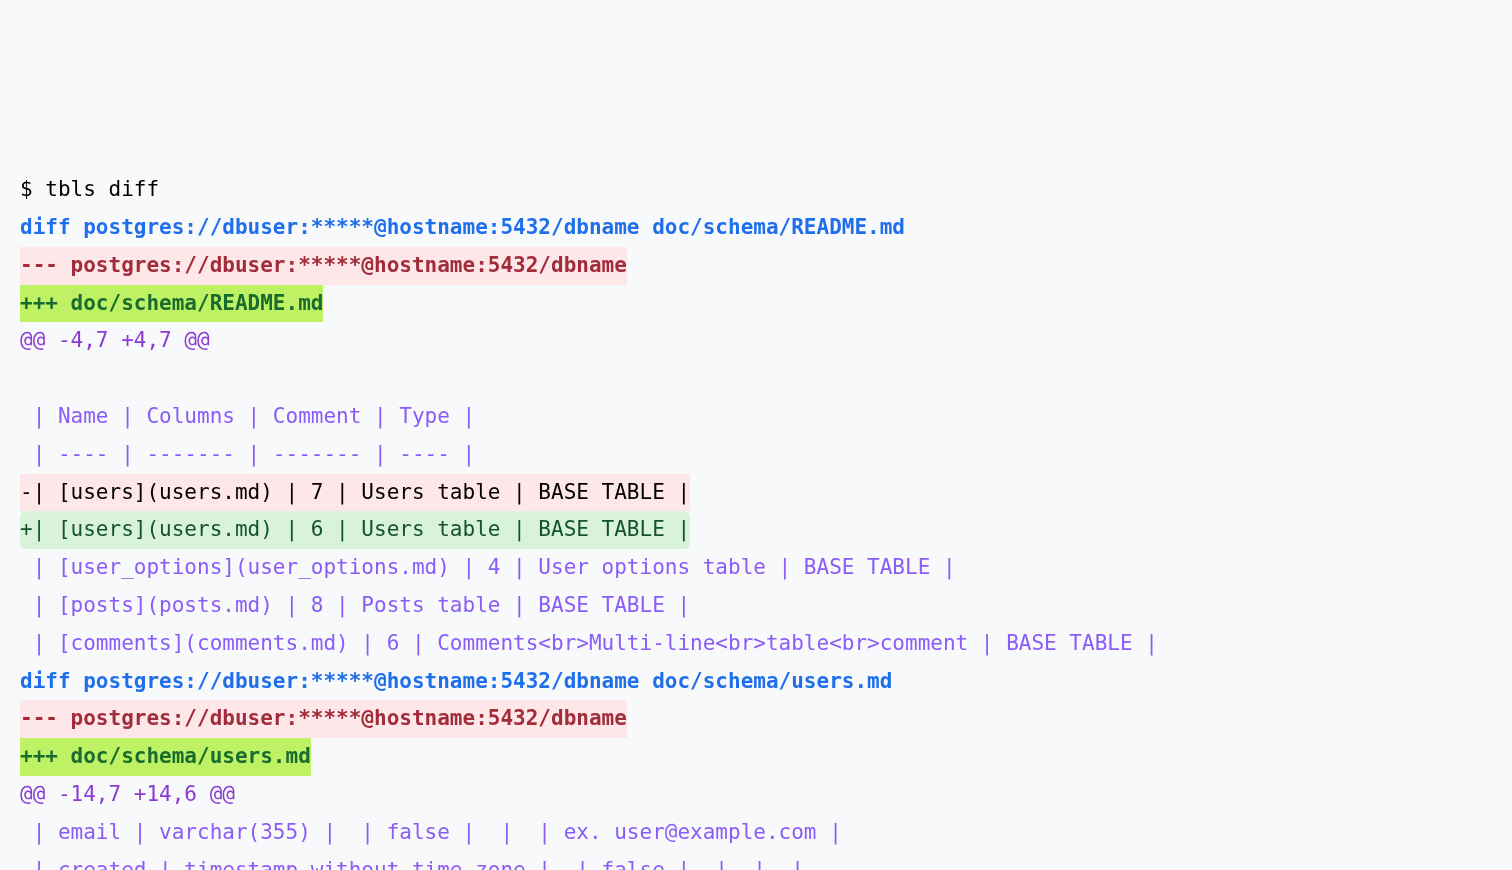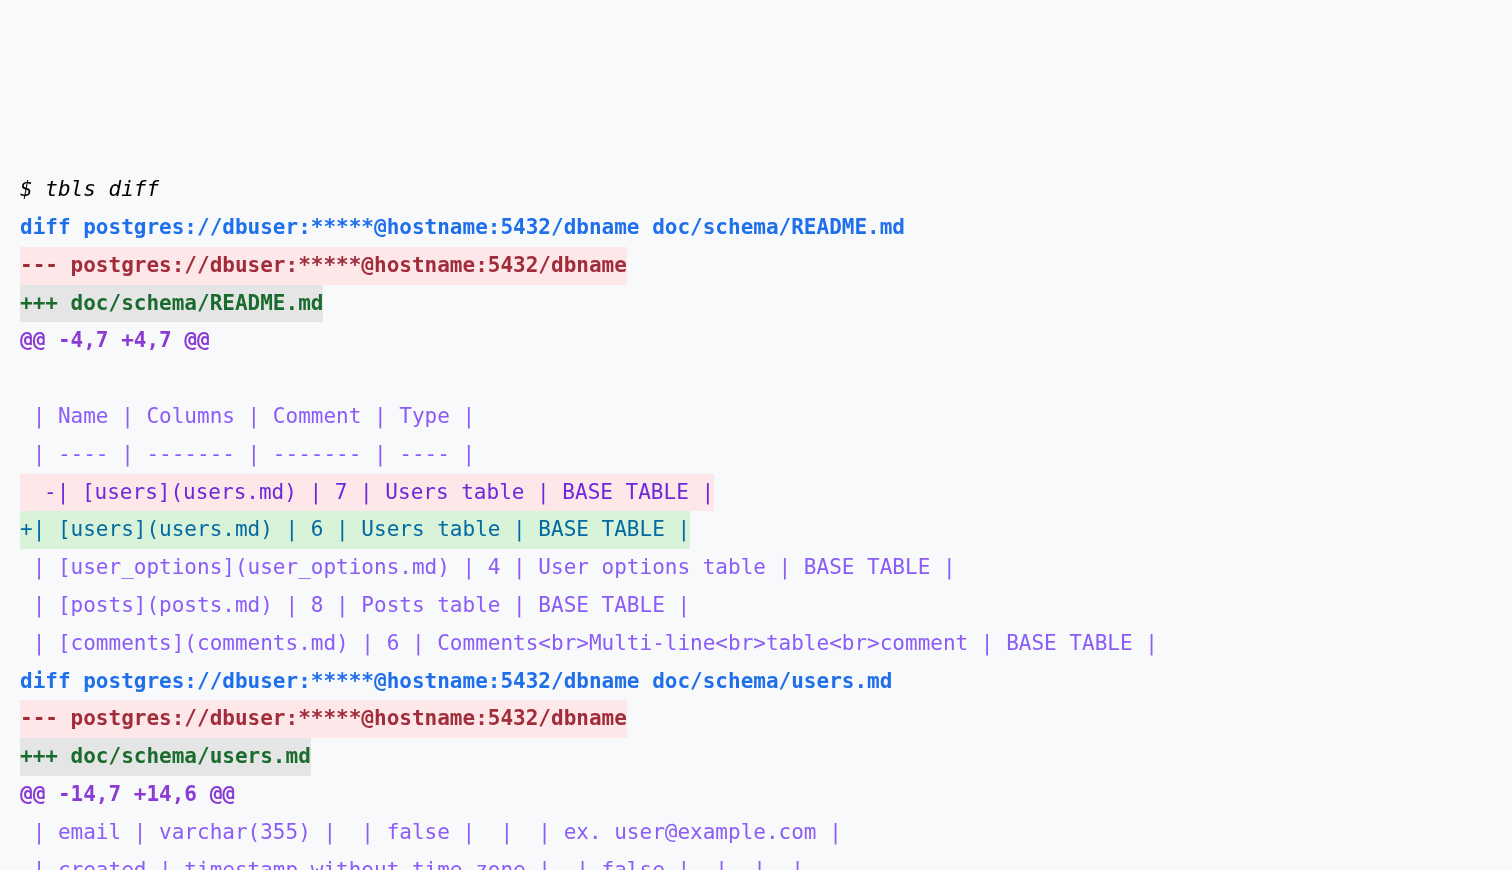--- a/index.html
+++ b/index.html
@@ -14,55 +14,54 @@
       line-height: 1.8;
       padding: 20px;
       color: #000;
       white-space: pre;
     }
     .line {
       display: block;
     }
     .cmd {
       color: #000;
-      font-style: italic;
     }
     .diff-header {
       color: #1f6feb;
       font-weight: 700;
     }
     .diff-minus-file {
       color: #a12c3a;
       font-weight: 600;
       background-color: #fde7e9;
       display: inline-block;
     }
     .diff-plus-file {
       color: #1a6b2e;
       font-weight: 600;
-      background-color: #e5e5e5;
+      background-color: #bef264;
       display: inline-block;
     }
     .hunk {
       color: #8b3bd4;
-      font-weight: 700;
+      font-weight: 400;
     }
     .ctx {
       color: #8b5cf6;
     }
     .removed {
       background-color: #fde7e9;
       display: inline-block;
-      color: #6d28d9;
-      padding-left: 24px;
+      color: #000000;
     }
     .added {
       background-color: #d8f3d8;
       display: inline-block;
-      color: #0369a1;
+      color: #14532d;
+      border-radius: 6px;
     }
   </style>
 </head>
 <body>
 
 
 
 <div id="diff-container"><div class="line"><span class="cmd">$ tbls diff</span></div><div class="line"><span class="diff-header">diff postgres://dbuser:*****@hostname:5432/dbname doc/schema/README.md</span></div><div class="line"><span class="diff-minus-file">--- postgres://dbuser:*****@hostname:5432/dbname</span></div><div class="line"><span class="diff-plus-file">+++ doc/schema/README.md</span></div><div class="line"><span class="hunk">@@ -4,7 +4,7 @@</span></div><div class="line"><span class="ctx"> </span></div><div class="line"><span class="ctx"> | Name | Columns | Comment | Type |</span></div><div class="line"><span class="ctx"> | ---- | ------- | ------- | ---- |</span></div><div class="line"><span class="removed">-| [users](users.md) | 7 | Users table | BASE TABLE |</span></div><div class="line"><span class="added">+| [users](users.md) | 6 | Users table | BASE TABLE |</span></div><div class="line"><span class="ctx"> | [user_options](user_options.md) | 4 | User options table | BASE TABLE |</span></div><div class="line"><span class="ctx"> | [posts](posts.md) | 8 | Posts table | BASE TABLE |</span></div><div class="line"><span class="ctx"> | [comments](comments.md) | 6 | Comments&lt;br&gt;Multi-line&lt;br&gt;table&lt;br&gt;comment | BASE TABLE |</span></div><div class="line"><span class="diff-header">diff postgres://dbuser:*****@hostname:5432/dbname doc/schema/users.md</span></div><div class="line"><span class="diff-minus-file">--- postgres://dbuser:*****@hostname:5432/dbname</span></div><div class="line"><span class="diff-plus-file">+++ doc/schema/users.md</span></div><div class="line"><span class="hunk">@@ -14,7 +14,6 @@</span></div><div class="line"><span class="ctx"> | email | varchar(355) |  | false |  |  | ex. user@example.com |</span></div><div class="line"><span class="ctx"> | created | timestamp without time zone |  | false |  |  |  |</span></div></div>
 
 

